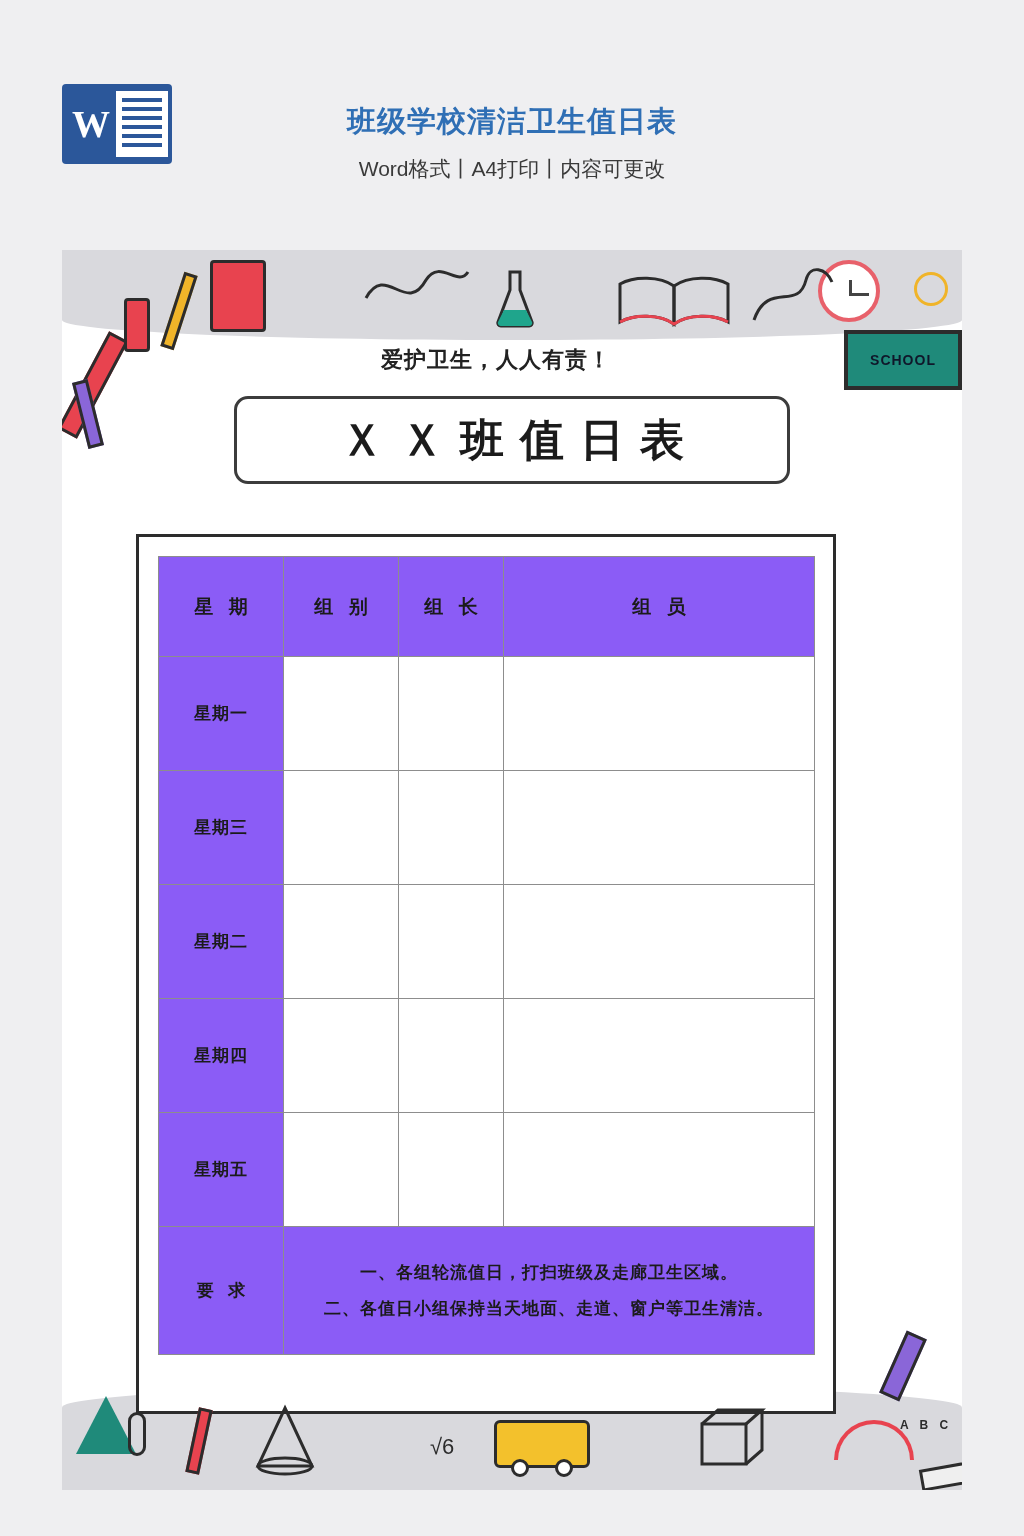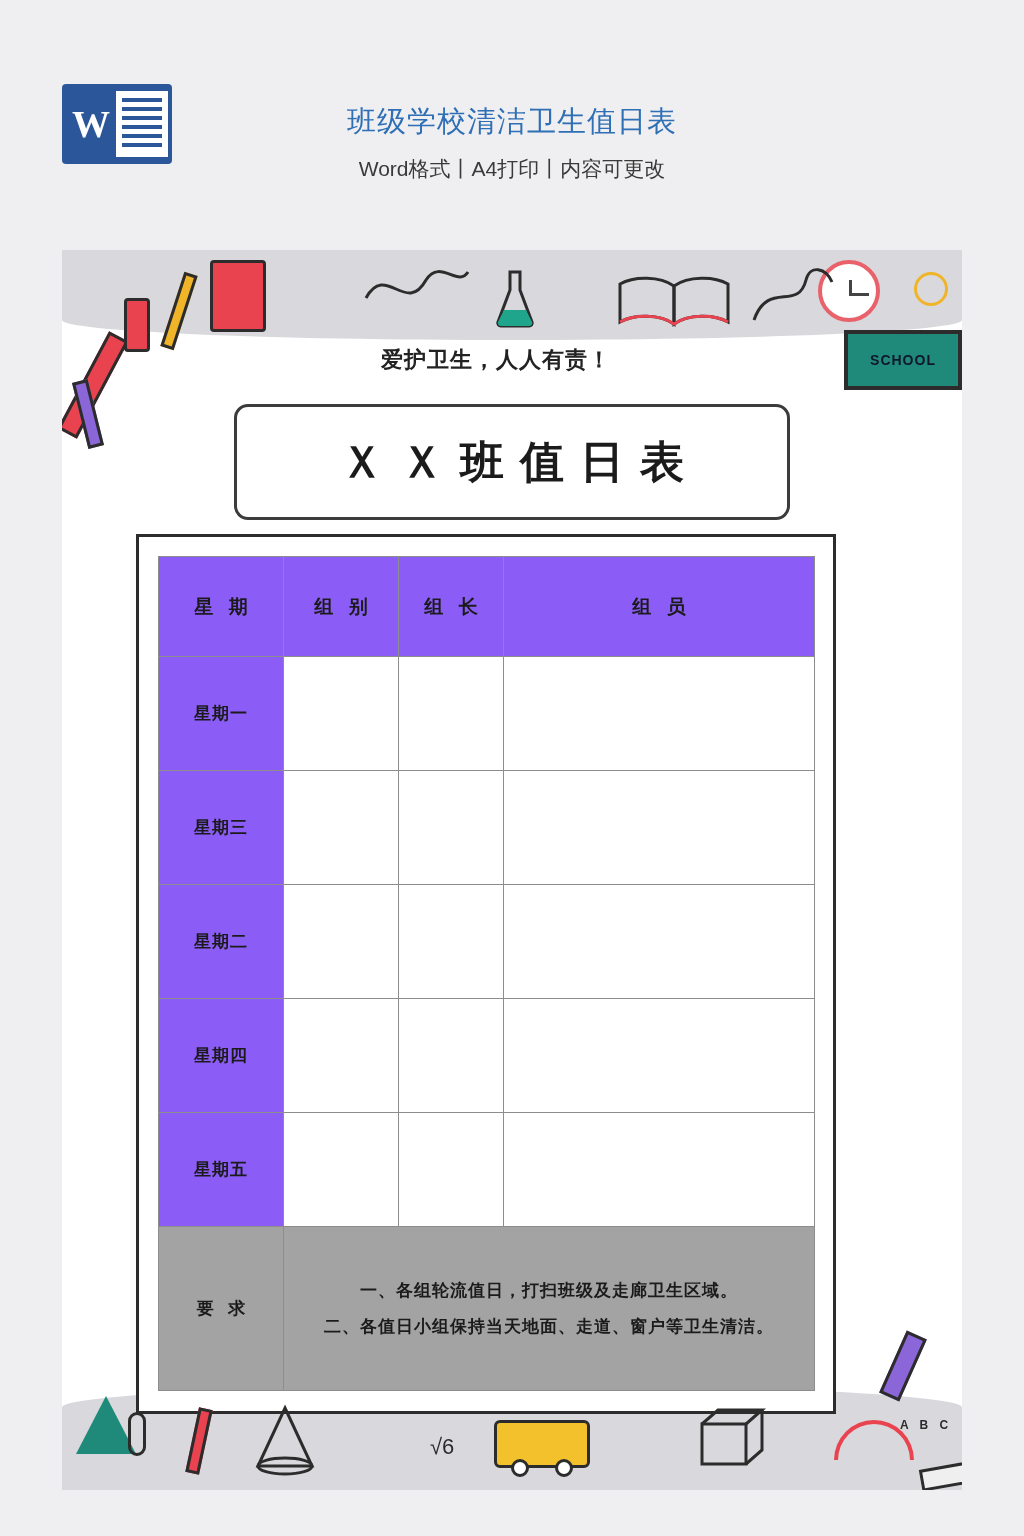--- a/index.html
+++ b/index.html
@@ -46,21 +46,21 @@
     background: #2b579a;
     margin-bottom: 5px;
   }
   .header-title {
     position: absolute;
     left: 0; top: 102px;
     width: 1024px;
     text-align: center;
     color: #2f6fb5;
     font-size: 29px;
-    font-weight: normal;
+    font-weight: bold;
     letter-spacing: 1px;
   }
   .header-sub {
     position: absolute;
     left: 0; top: 155px;
     width: 1024px;
     text-align: center;
     color: #3a3a3a;
     font-size: 21px;
   }
@@ -96,22 +96,22 @@
     width: 868px;
     text-align: center;
     font-size: 22px;
     font-weight: bold;
     color: #222;
     letter-spacing: 1px;
   }
 
   .title-box {
     position: absolute;
-    left: 172px; top: 154px;
-    width: 556px; height: 116px;
+    left: 172px; top: 146px;
+    width: 556px; height: 88px;
     border: 3px solid #3c3c3c;
     border-radius: 14px;
     display: flex;
     align-items: center;
     justify-content: center;
   }
   .title-box span {
     font-size: 44px;
     font-weight: bold;
     color: #1b1b1b;
@@ -152,22 +152,22 @@
   }
   table.duty tbody td {
     height: 114px;
     background: #ffffff;
   }
   table.duty tbody td.daycell {
     background: #8b5cf6;
     letter-spacing: 1px;
   }
   table.duty tr.req td {
-    height: 164px;
-    background: #a3a3a3;
+    height: 128px;
+    background: #8b5cf6;
   }
   td.reqbody {
     text-align: left;
     padding: 10px 24px;
     font-weight: normal;
     font-size: 17px;
     line-height: 2.1;
     letter-spacing: 1px;
   }
   td.reqlabel { letter-spacing: 5px; text-indent: 5px; }

